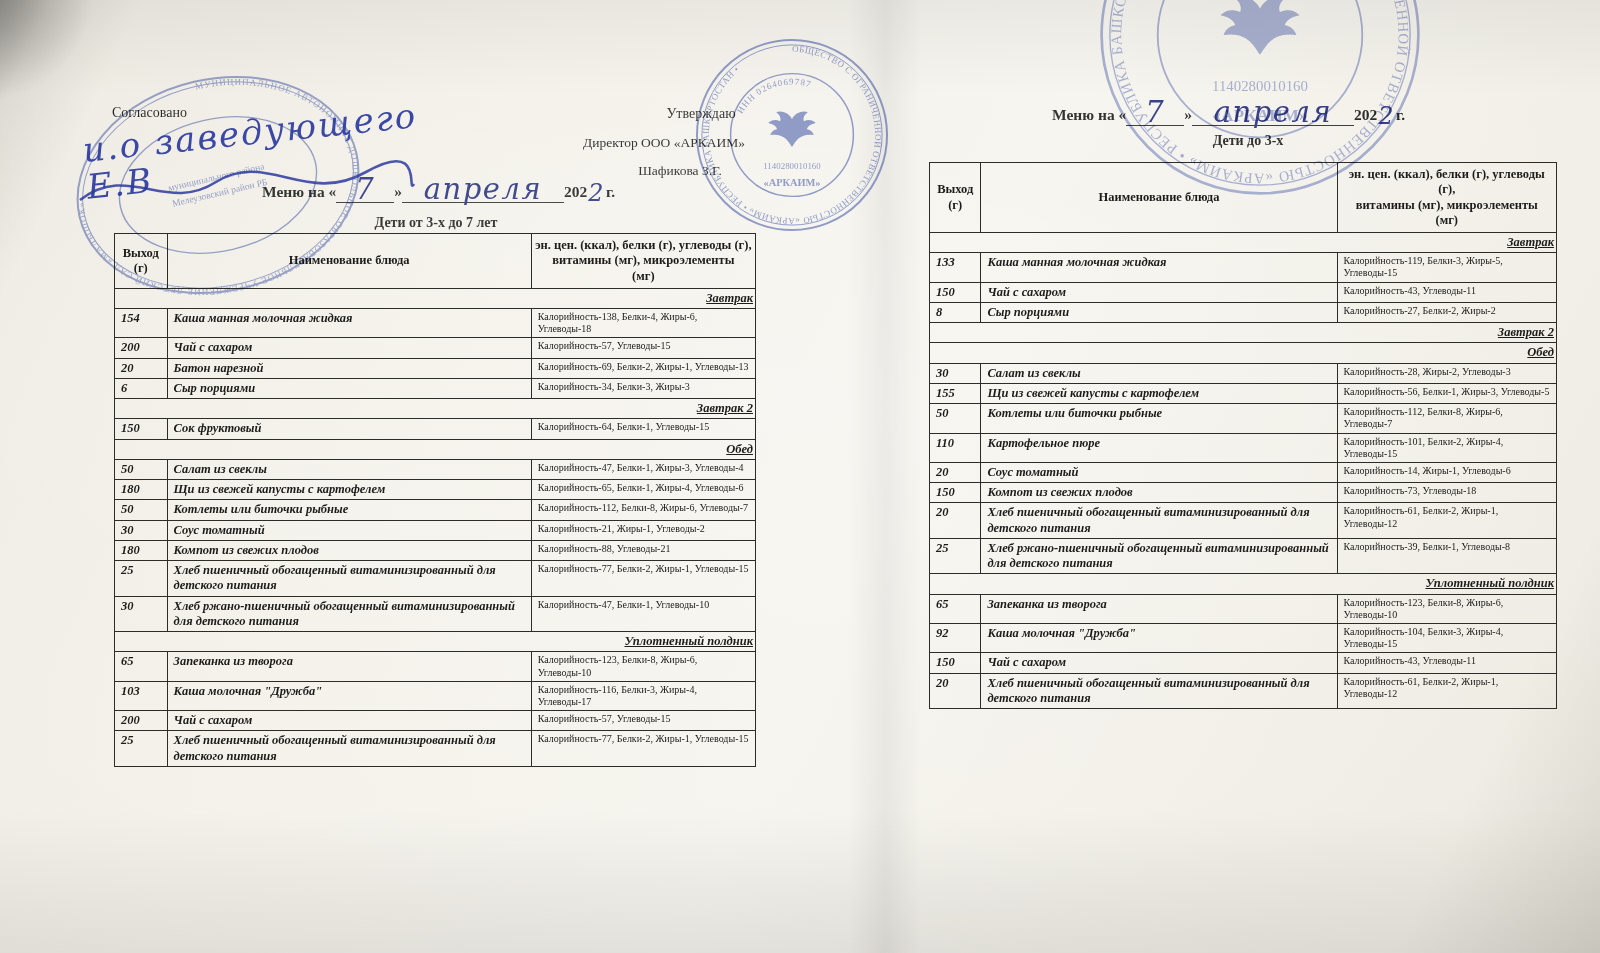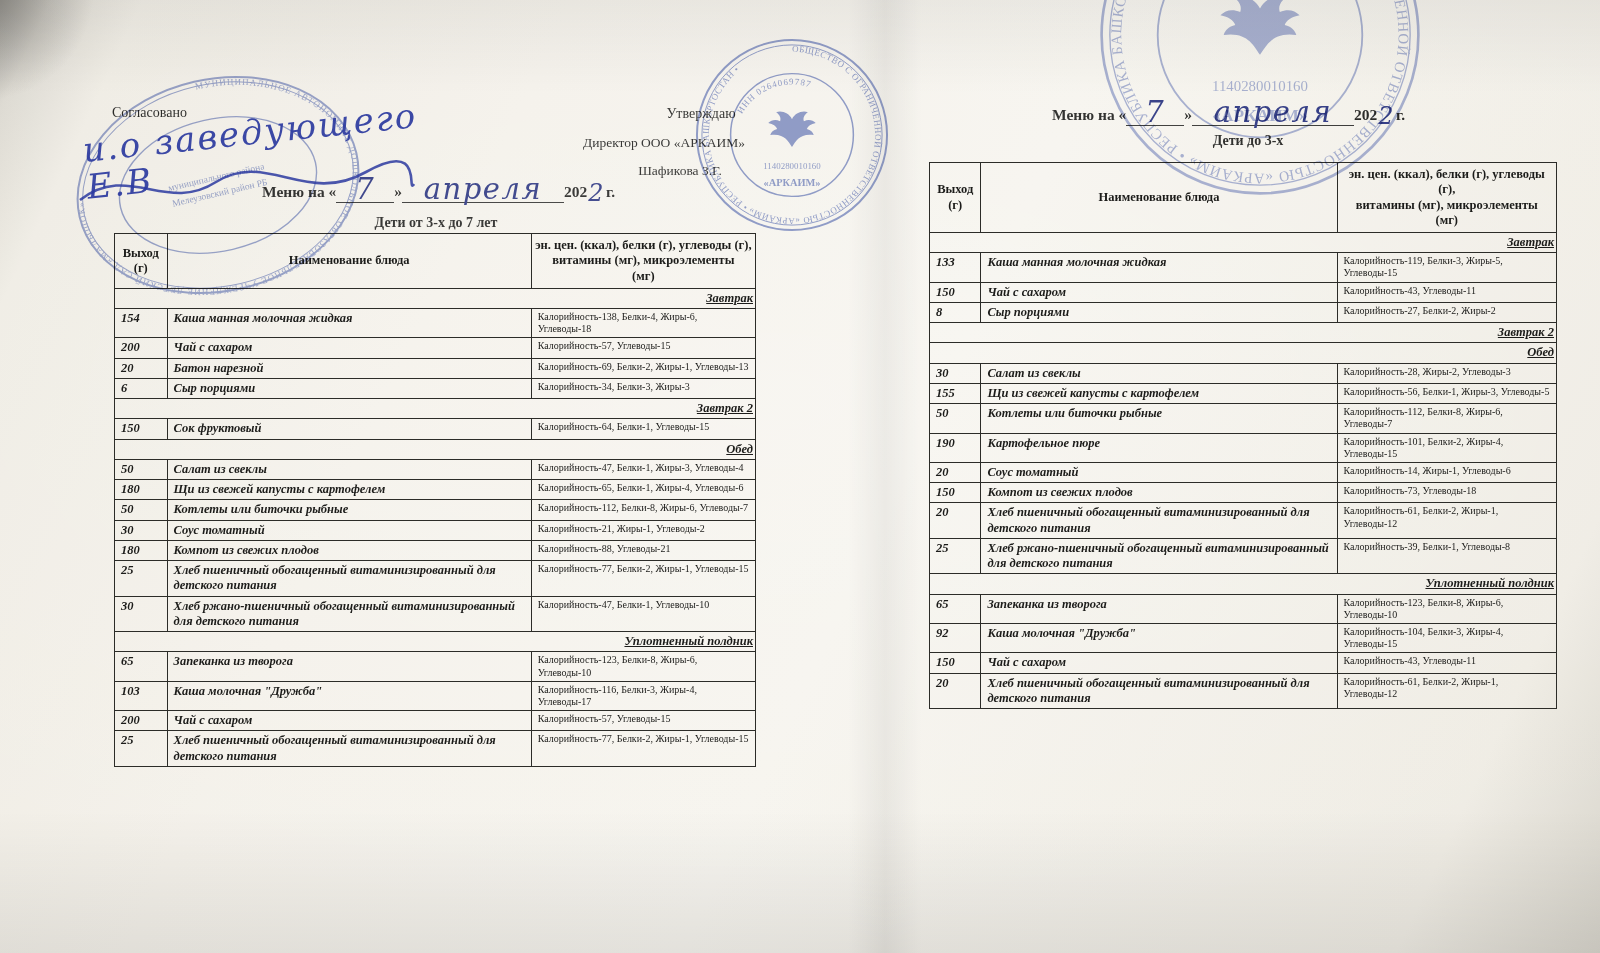--- a/index.html
+++ b/index.html
@@ -252,21 +252,21 @@
             <td class="weight">155</td>
             <td class="dish">Щи из свежей капусты с картофелем</td>
             <td class="nutr">Калорийность-56, Белки-1, Жиры-3, Углеводы-5</td>
           </tr>
           <tr>
             <td class="weight">50</td>
             <td class="dish">Котлеты или биточки рыбные</td>
             <td class="nutr">Калорийность-112, Белки-8, Жиры-6, Углеводы-7</td>
           </tr>
           <tr>
-            <td class="weight">190</td>
+            <td class="weight">110</td>
             <td class="dish">Картофельное пюре</td>
             <td class="nutr">Калорийность-101, Белки-2, Жиры-4, Углеводы-15</td>
           </tr>
           <tr>
             <td class="weight">20</td>
             <td class="dish">Соус томатный</td>
             <td class="nutr">Калорийность-14, Жиры-1, Углеводы-6</td>
           </tr>
           <tr>
             <td class="weight">150</td>

